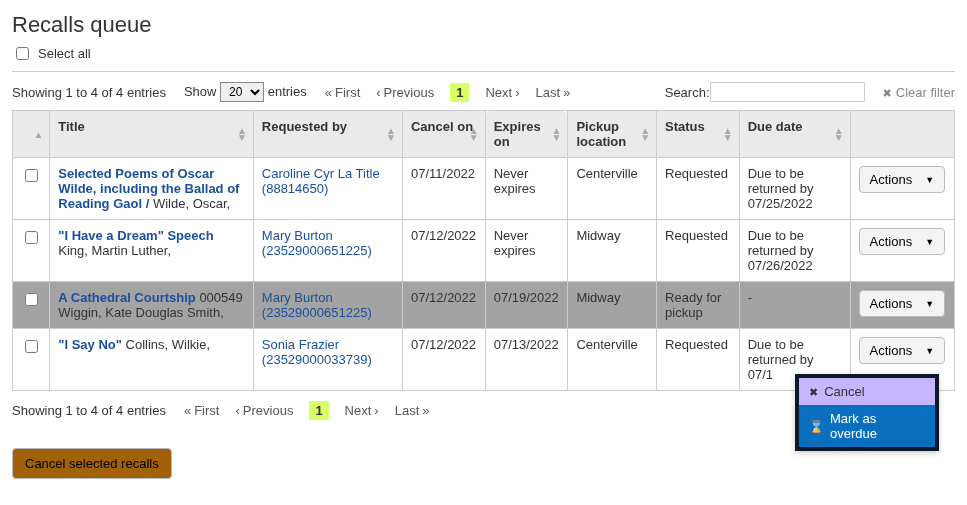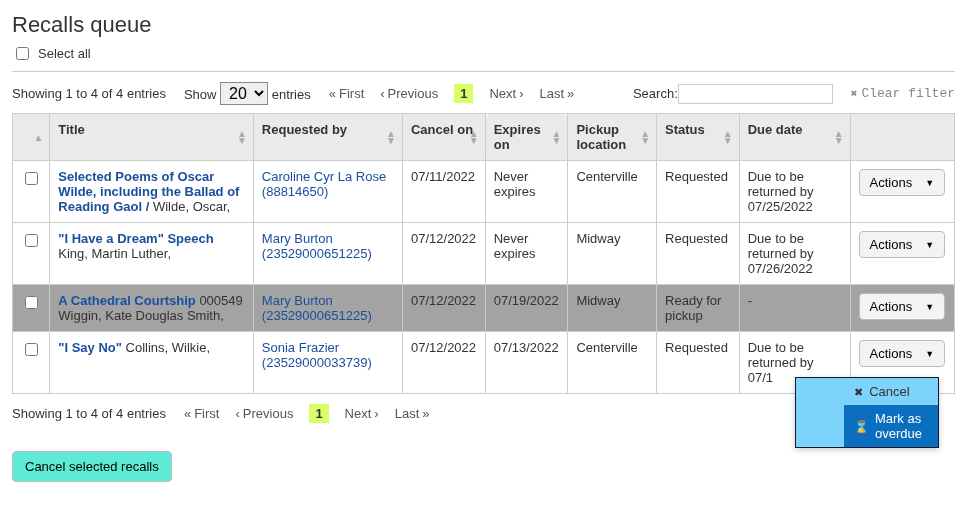--- a/index.html
+++ b/index.html
@@ -8,51 +8,51 @@
     padding: 12px;
     font-family: Arial, Helvetica, sans-serif;
     font-size: 13px;
     color: #333;
     width: 967px;
   }
   h1 { font-size: 22px; font-weight: normal; margin: 0 0 6px; }
   .selall { margin: 0 0 4px; display:flex; align-items:center; gap:6px; font-size:13px;}
   hr.thin { border: none; border-top: 1px solid #ccc; margin: 8px 0 10px; }
   .toolbar { display: flex; align-items: center; gap: 18px; font-size: 13px; margin-bottom:8px;}
-  .toolbar .show select { border:1px solid #888; padding:1px 4px; font-size:16px; }
+  .toolbar .show select { border:1px solid #888; padding:1px 4px; font-size:12px; }
   .pager { display:flex; align-items:center; gap:16px; }
   .pager .pglink { color:#555; cursor:pointer; font-size:13px; display:inline-flex; align-items:center; gap:3px;}
   .pager .active { background:#d9ff66; padding:2px 6px; font-weight:bold;}
   .search { display:flex; align-items:center; margin-left:auto; }
   .search input { border:1px solid #ccc; height:20px; width:155px; padding:2px 4px;}
-  .clear { color:#888; cursor:pointer; display:inline-flex; align-items:flex-start; gap:4px;font-family:Liberation Mono, monospace;}
+  .clear { color:#888; cursor:pointer; display:inline-flex; align-items:flex-start; gap:4px;}
   table.data { width:100%; border-collapse:collapse; border:1px solid #ccc; margin-top:6px;}
   table.data th, table.data td { border:1px solid #ccc; padding:8px 8px; vertical-align:top; font-size:13px; text-align:left;}
   table.data th { background:#eaeaea; font-weight:bold; position:relative; }
   table.data th .sort { position:absolute; right:6px; top:50%; transform:translateY(-50%); color:#aaa; font-size:10px; line-height:7px;}
   th.sel { width:34px; text-align:center;}
   th.sel .sort-up { color:#1e6fbf; }
   td.sel { width:34px; text-align:center; padding-top:10px;}
   .link { color:#1a4f9c; cursor:pointer; }
   .title-bold { font-weight:bold; }
   .btn-actions {
     border:1px solid #bbb; background:#f3f3f3; border-radius:4px;
     padding:5px 10px; font-size:13px; cursor:pointer; display:inline-flex; align-items:center; gap:13px;
   }
   .btn-actions .caret { font-size:9px; }
   tr.altrow td { background:#a3a3a3; }
   .footer-pager { display:flex; align-items:center; gap:18px; margin-top:10px; font-size:13px;}
   .cancel-btn {
-    border:1px solid #bbb; background:#5eead4; border-radius:4px; padding:7px 12px;
+    border:1px solid #bbb; background:#a16207; border-radius:4px; padding:7px 12px;
     font-size:13px; cursor:pointer; margin-top:28px;
   }
   .dropdown {
     position:absolute;
-    background:#7dd3fc; border:1px solid #0f172a; box-shadow:0 2px 6px rgba(0,0,0,0.2);
-    width:144px; z-index:10;padding-left:48px;
+    background:#c4b5fd; border:4px solid #0f172a; box-shadow:0 2px 6px rgba(0,0,0,0.2);
+    width:144px; z-index:10;
   }
   .dropdown .item { padding:6px 10px; font-size:13px; display:flex; align-items:center; gap:6px; cursor:pointer;}
   .dropdown .item.hover { background:#0b6fc0; color:#fff; }
   .icon-x::before { content:"✖"; font-size:11px; }
   .icon-hour::before { content:"⌛"; font-size:12px; }
   .cursor {
     position:absolute; width:14px; height:18px; pointer-events:none;
   }
   .table-wrap { position:relative; }
   .col-actions { width:72px; }
@@ -115,21 +115,21 @@
       <th class="col-pick"><span>Pickup location</span><span class="sort">▲<br>▼</span></th>
       <th class="col-status"><span>Status</span><span class="sort">▲<br>▼</span></th>
       <th class="col-due"><span>Due date</span><span class="sort">▲<br>▼</span></th>
       <th class="col-actions"></th>
     </tr>
   </thead>
   <tbody>
     <tr>
       <td class="sel"><input type="checkbox" style=""></td>
       <td><span class="link title-bold">Selected Poems of Oscar Wilde, including the Ballad of Reading Gaol / </span><span>Wilde, Oscar,</span></td>
-      <td><span class="link"><span>Caroline Cyr La Rose</span> <span>(88814650)</span></span></td>
+      <td><span class="link"><span>Caroline Cyr La Title</span> <span>(88814650)</span></span></td>
       <td>07/11/2022</td>
       <td>Never expires</td>
       <td>Centerville</td>
       <td>Requested</td>
       <td>Due to be returned by 07/25/2022</td>
       <td><button class="btn-actions">
               <span>Actions</span>
               <span class="caret">▼</span>
             </button></td>
     </tr>

